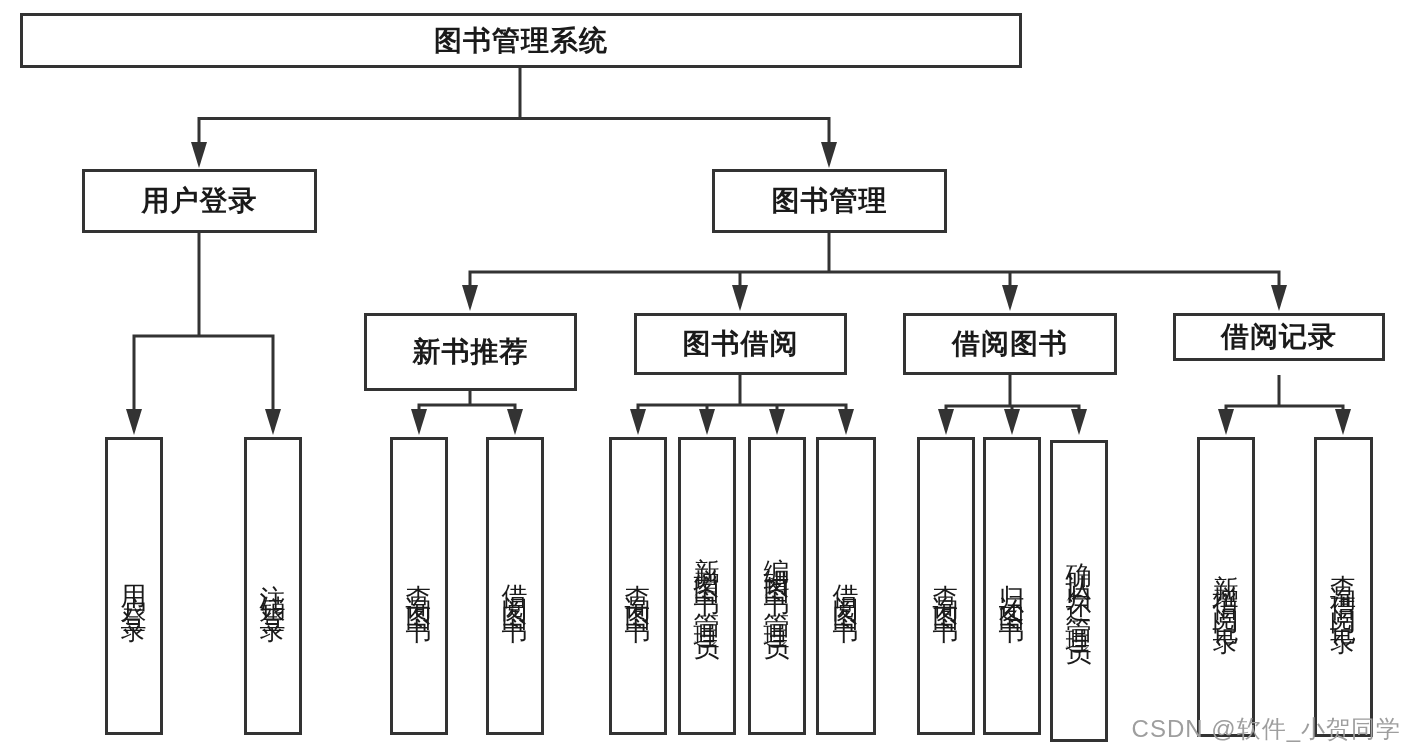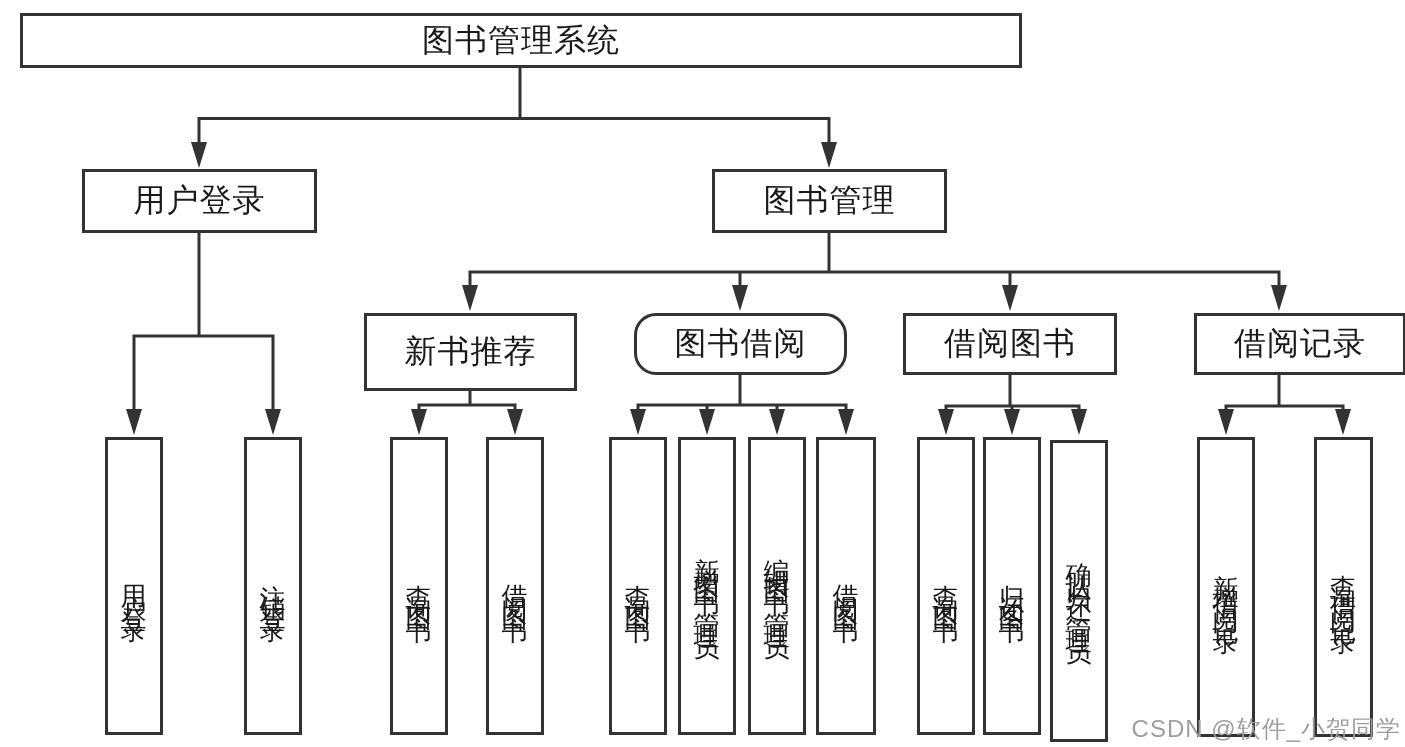--- a/index.html
+++ b/index.html
@@ -27,23 +27,24 @@
     box-sizing: border-box;
     background: #ffffff;
     border: 3px solid #333333;
     display: flex;
     align-items: center;
     justify-content: center;
     z-index: 2;
     color: #1a1a1a;
   }
   .hbox {
-    font-size: 32px;
+    font-size: 28px;
     letter-spacing: 1px;
     white-space: nowrap;
+    font-weight: bold;
   }
   .vbox span {
     writing-mode: vertical-rl;
     text-orientation: upright;
     font-size: 26px;
     letter-spacing: 11px;
     line-height: 1;
     white-space: nowrap;
   }
   #watermark {
@@ -121,27 +122,27 @@
   <div class="box hbox" style="left:82px; top:169px; width:235px; height:64px;">
     <span>用户登录</span>
   </div>
   <div class="box hbox" style="left:712px; top:169px; width:235px; height:64px;text-align:right;">
     <span>图书管理</span>
   </div>
 
   <div class="box hbox" style="left:364px; top:313px; width:213px; height:78px;">
     <span>新书推荐</span>
   </div>
-  <div class="box hbox" style="left:634px; top:313px; width:213px; height:62px;border-radius:22px;">
+  <div class="box hbox" style="left:634px; top:313px; width:213px; height:62px;">
     <span>图书借阅</span>
   </div>
   <div class="box hbox" style="left:903px; top:313px; width:214px; height:62px;">
     <span>借阅图书</span>
   </div>
-  <div class="box hbox" style="left:1173px; top:313px; width:212px; height:62px;margin-left:21px;">
+  <div class="box hbox" style="left:1173px; top:313px; width:212px; height:48px;">
     <span>借阅记录</span>
   </div>
 
   <div class="box vbox" style="left:105px; top:437px; width:58px; height:298px;">
     <span>用户登录</span>
   </div>
   <div class="box vbox" style="left:244px; top:437px; width:58px; height:298px;">
     <span>注销登录</span>
   </div>
   <div class="box vbox" style="left:390px; top:437px; width:58px; height:298px;">

